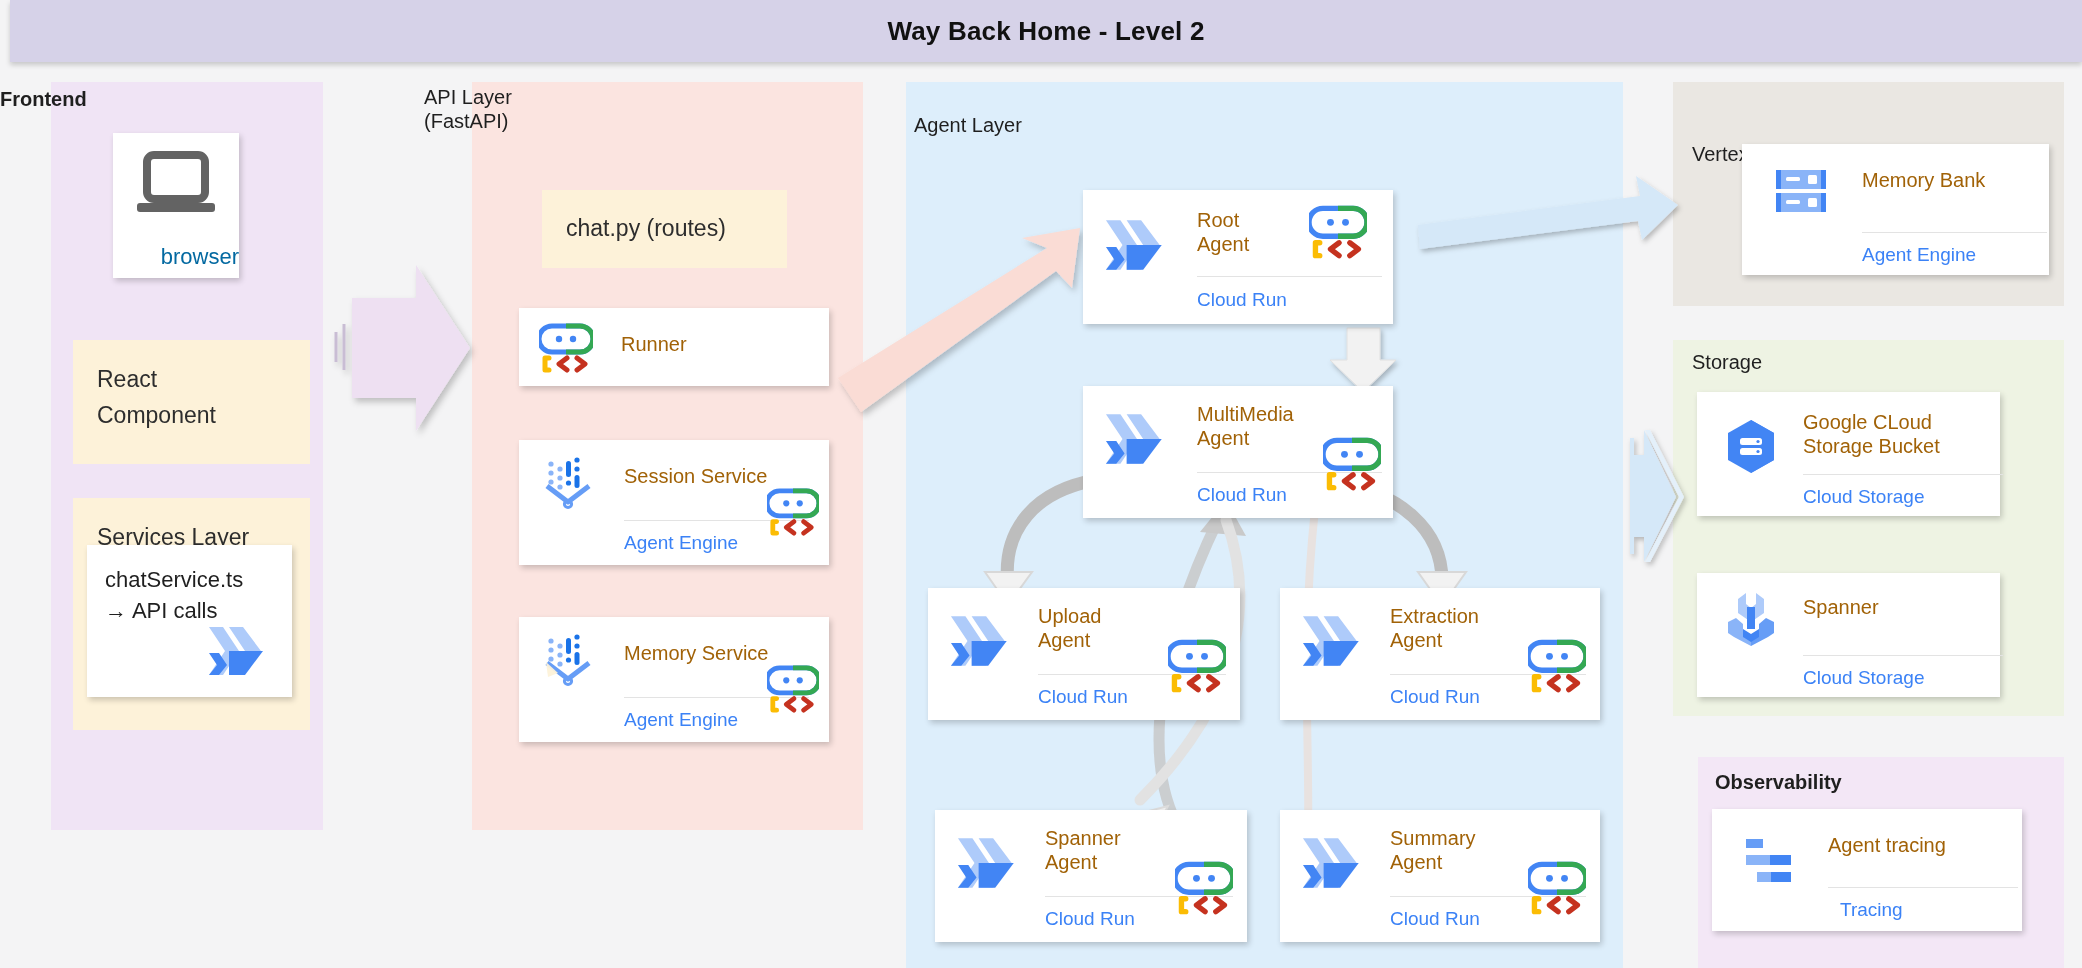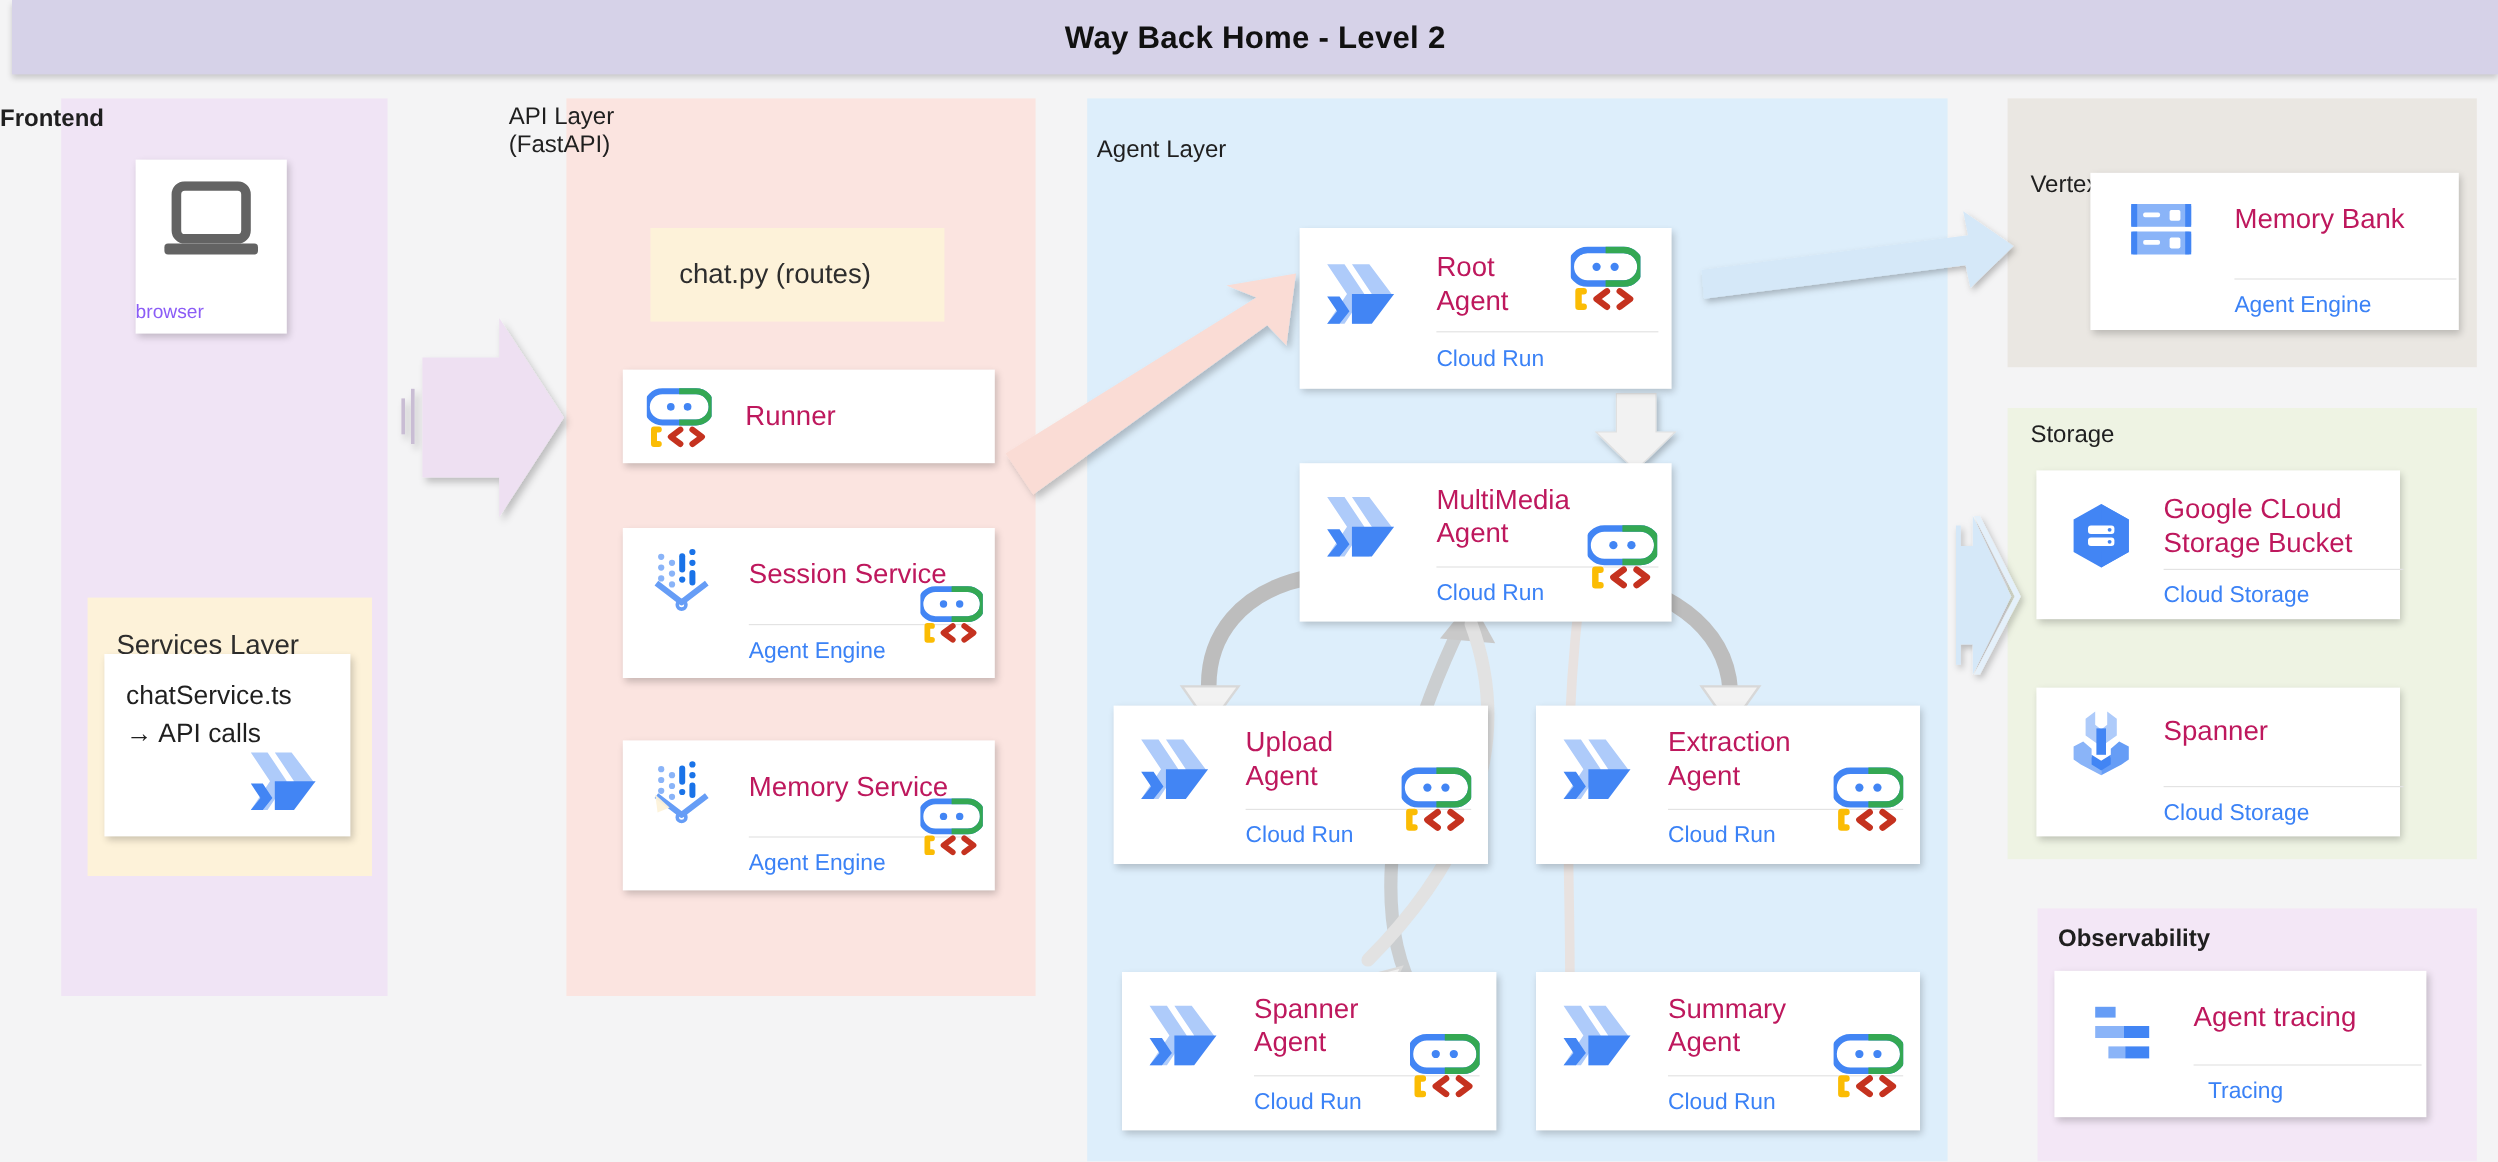--- a/index.html
+++ b/index.html
@@ -60,35 +60,35 @@
   #box-react{left:73px;top:340px;width:237px;height:124px;}
   #box-services{left:73px;top:498px;width:237px;height:232px;}
 
   
   .card{
     position:absolute;background:#fff;
     box-shadow:2px 3px 6px rgba(0,0,0,.20);
     box-sizing:border-box;
   }
   .card-title{
-    position:absolute;font-size:23px;color:#be185d;line-height:1.22;
+    position:absolute;font-size:20px;color:#a16207;line-height:1.22;
     white-space:pre-line;
   }
   .card-sub{
     position:absolute;font-size:19px;color:#3b82f6;line-height:1.2;
   }
   .card-divider{
     position:absolute;height:1px;background:#e3e3e3;
   }
 
   
   #card-browser{left:113px;top:133px;width:126px;height:145px;}
   #card-browser .lbl{
-    position:absolute;left:0;right:0;bottom:8px;text-align:left;
-    font-size:16px;color:#8b5cf6;
+    position:absolute;left:0;right:0;bottom:8px;text-align:right;
+    font-size:22px;color:#0369a1;
   }
 
   
   #card-chatservice{left:87px;top:545px;width:205px;height:152px;}
   #card-chatservice .txt{
     position:absolute;left:18px;top:20px;font-size:22px;color:#1f1f1f;
     line-height:1.4;white-space:pre-line;
   }
 
   
@@ -182,20 +182,22 @@
   <div class="zone-label" id="lbl-observability">Observability</div>
 
   <div class="card" id="card-browser">
     <svg class="icon" style="left:22px;top:18px;" width="82" height="72" viewBox="0 0 82 72">
       <rect x="12" y="4" width="58" height="44" rx="7" fill="none" stroke="#636363" stroke-width="8"></rect>
       <rect x="2" y="52" width="78" height="9" rx="3" fill="#636363"></rect>
     </svg>
     <div class="lbl">browser</div>
   </div>
 
+  <div class="tintbox" id="box-react">React
+Component</div>
 
   <div class="tintbox" id="box-services">
     <span>Services Layer</span>
   </div>
 
   <div class="card" id="card-chatservice">
     <div class="txt">chatService.ts
 → API calls</div>
     <svg class="icon" style="left:118px;top:76px;" width="70" height="60" viewBox="0 0 70 60">
       <path d="M4 6 L18 6 L34 30 L18 54 L4 54 L20 30 Z" fill="#aecbfa"></path>

